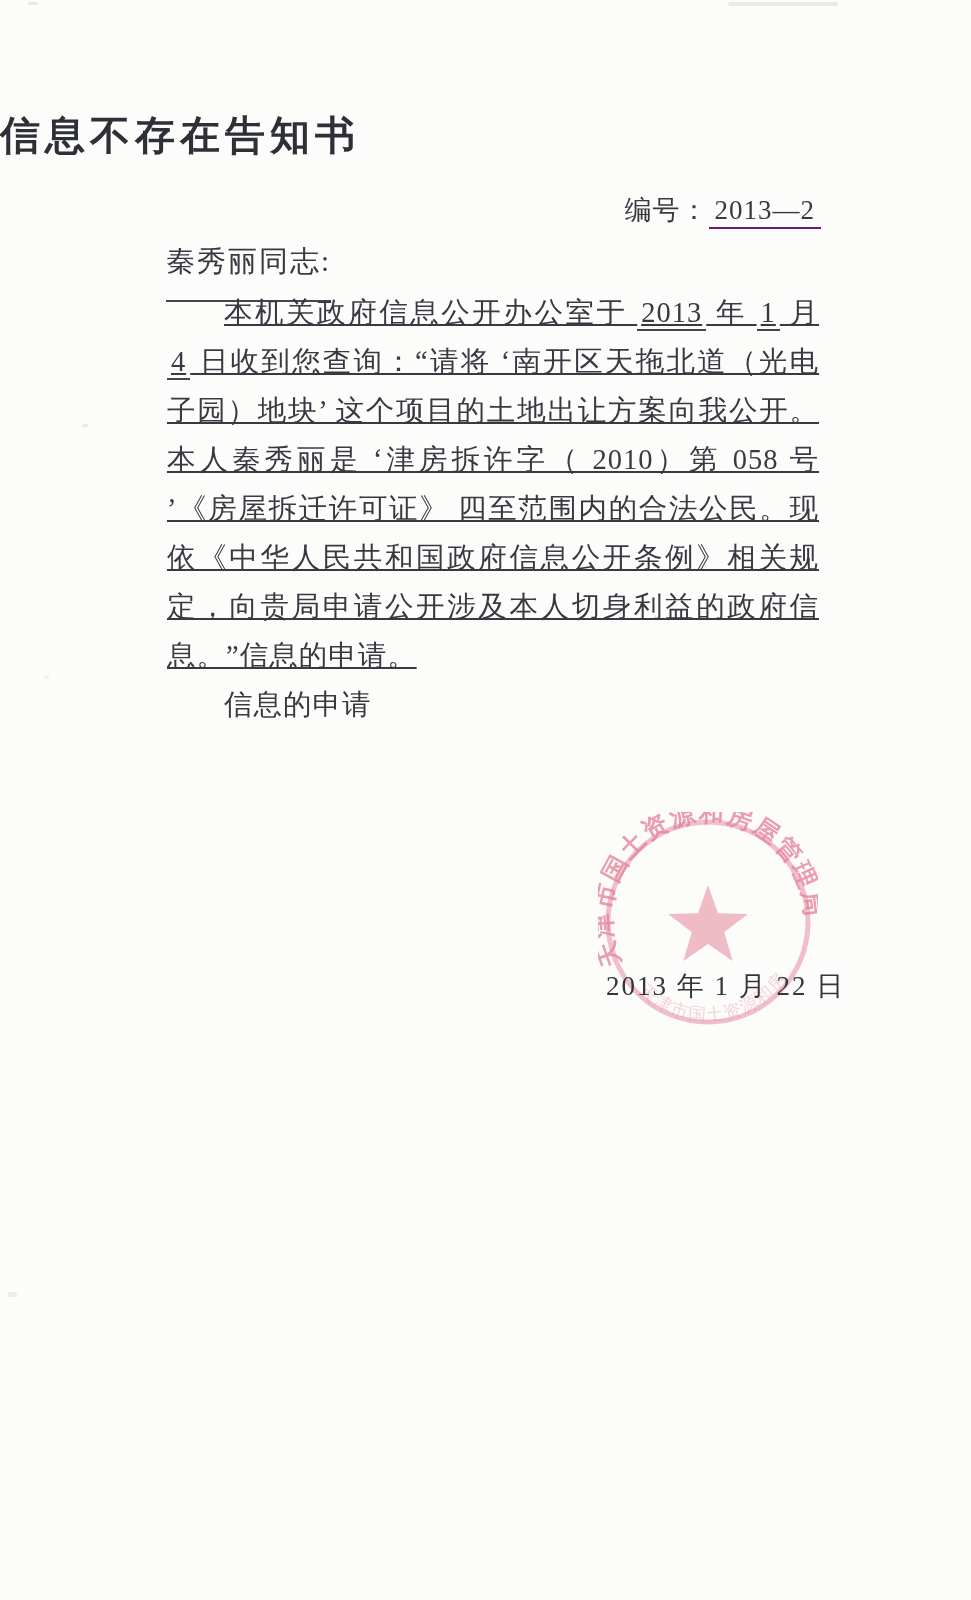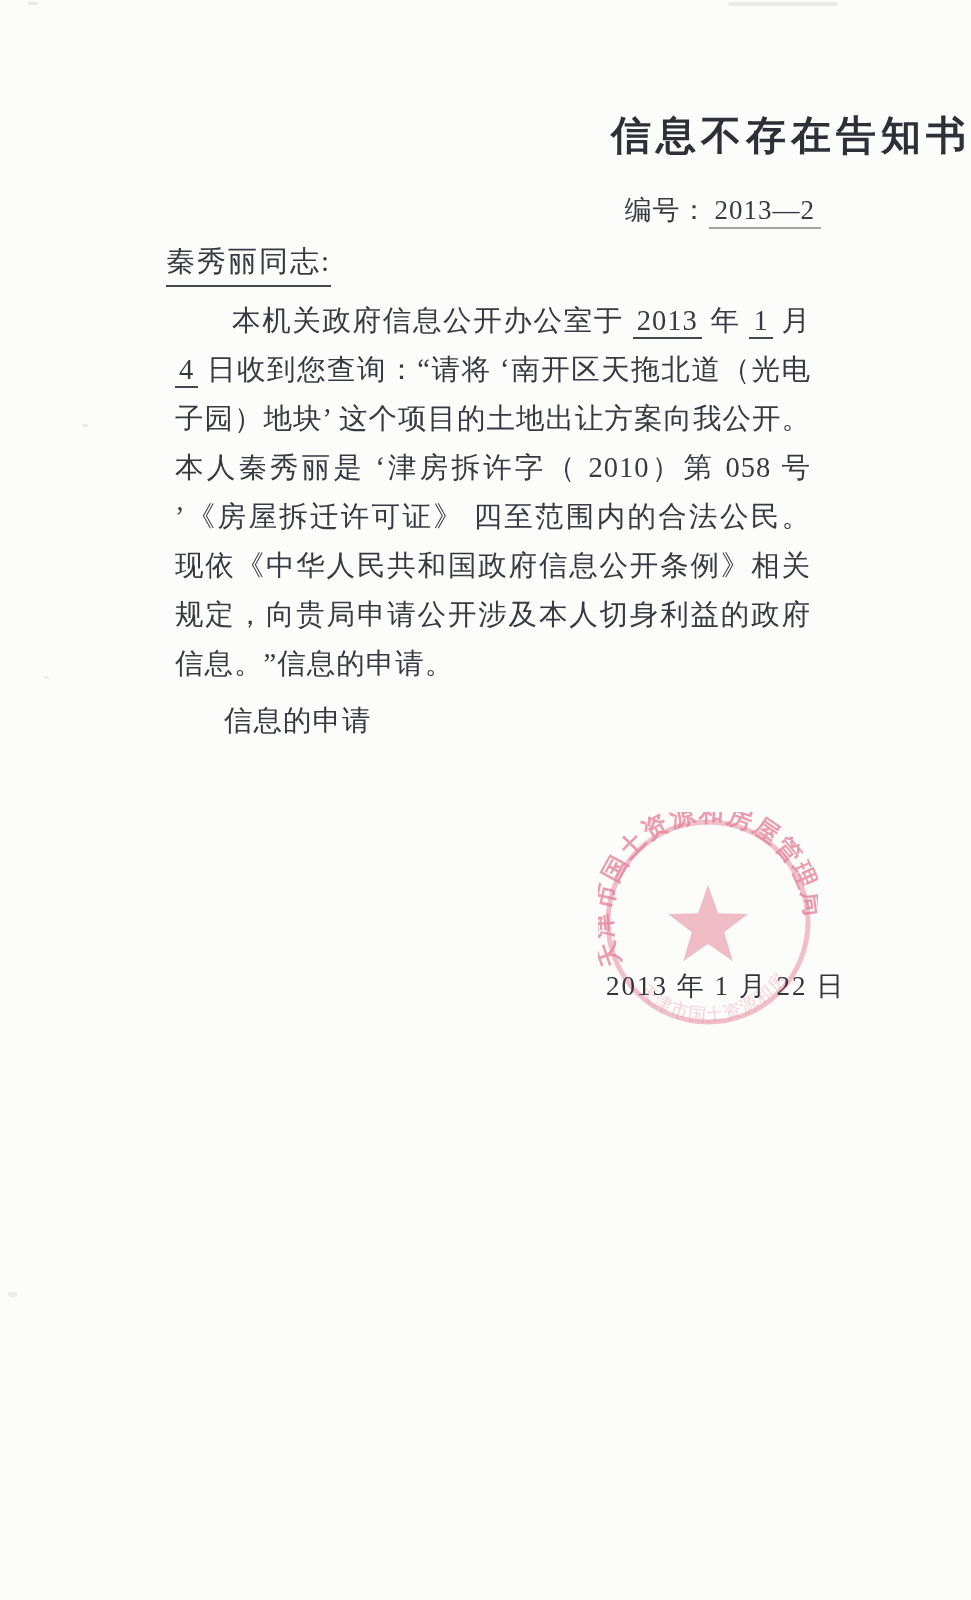--- a/index.html
+++ b/index.html
@@ -13,38 +13,38 @@
   
   .scan-mark{position:absolute;background:#9a9a9a;opacity:.35;border-radius:2px;}
   .m1{left:728px;top:2px;width:110px;height:4px;opacity:.18;}
   .m2{left:28px;top:2px;width:10px;height:3px;opacity:.2;}
   .m3{left:82px;top:424px;width:6px;height:3px;opacity:.18;}
   .m4{left:44px;top:676px;width:5px;height:3px;opacity:.15;}
   .m5{left:8px;top:1292px;width:9px;height:5px;opacity:.16;}
 
   .title{
     position:absolute;left:0;top:108px;width:100%;
-    text-align:right;font-size:40px;font-weight:bold;letter-spacing:5px;
+    text-align:left;font-size:40px;font-weight:bold;letter-spacing:5px;
     color:#2e3038;
   }
   .doc-number{
     position:absolute;right:150px;top:192px;
     font-size:27px;letter-spacing:1px;
   }
-  .doc-number .u{border-bottom:2px solid #a3a3a3;padding:0 6px 2px 6px;}
+  .doc-number .u{border-bottom:2px solid #701a75;padding:0 6px 2px 6px;}
   .salutation{
     position:absolute;left:166px;top:242px;
-    font-size:29px;border-bottom:2px solid #44464e;padding-bottom:3px;letter-spacing:2px;
+    font-size:29px;border-bottom:2px solid #44464e;padding-bottom:18px;letter-spacing:2px;
   }
   .body-text{
     position:absolute;left:167px;top:288px;width:652px;
     font-size:28.5px;line-height:49px;text-align:justify;
     letter-spacing:1px;
   }
-  .para{margin:8px;text-indent:2em;}
+  .para{margin:0;text-indent:2em;text-decoration:underline;}
   .body-text .u{border-bottom:2px solid #44464e;padding:0 4px 1px 4px;}
   .closing{margin:0;text-indent:2em;}
 
   .stamp{
     position:absolute;left:598px;top:812px;width:220px;height:220px;
     opacity:.85;filter:blur(.3px);
   }
   .stamp svg{width:100%;height:100%;}
   .date-line{
     position:absolute;left:606px;top:968px;

